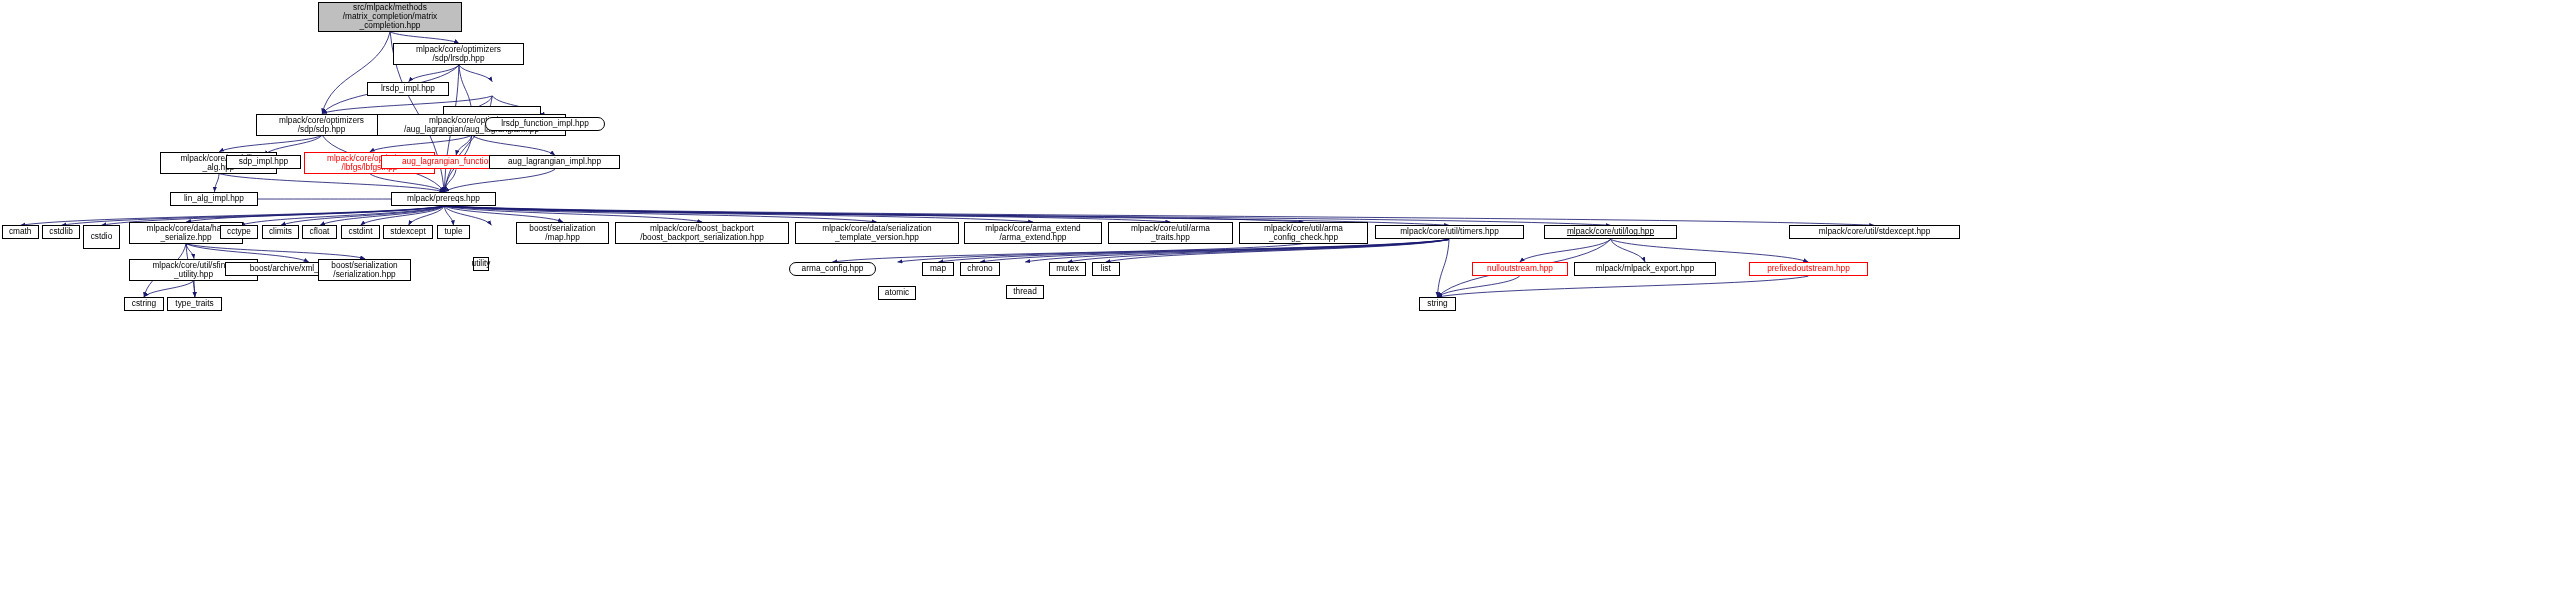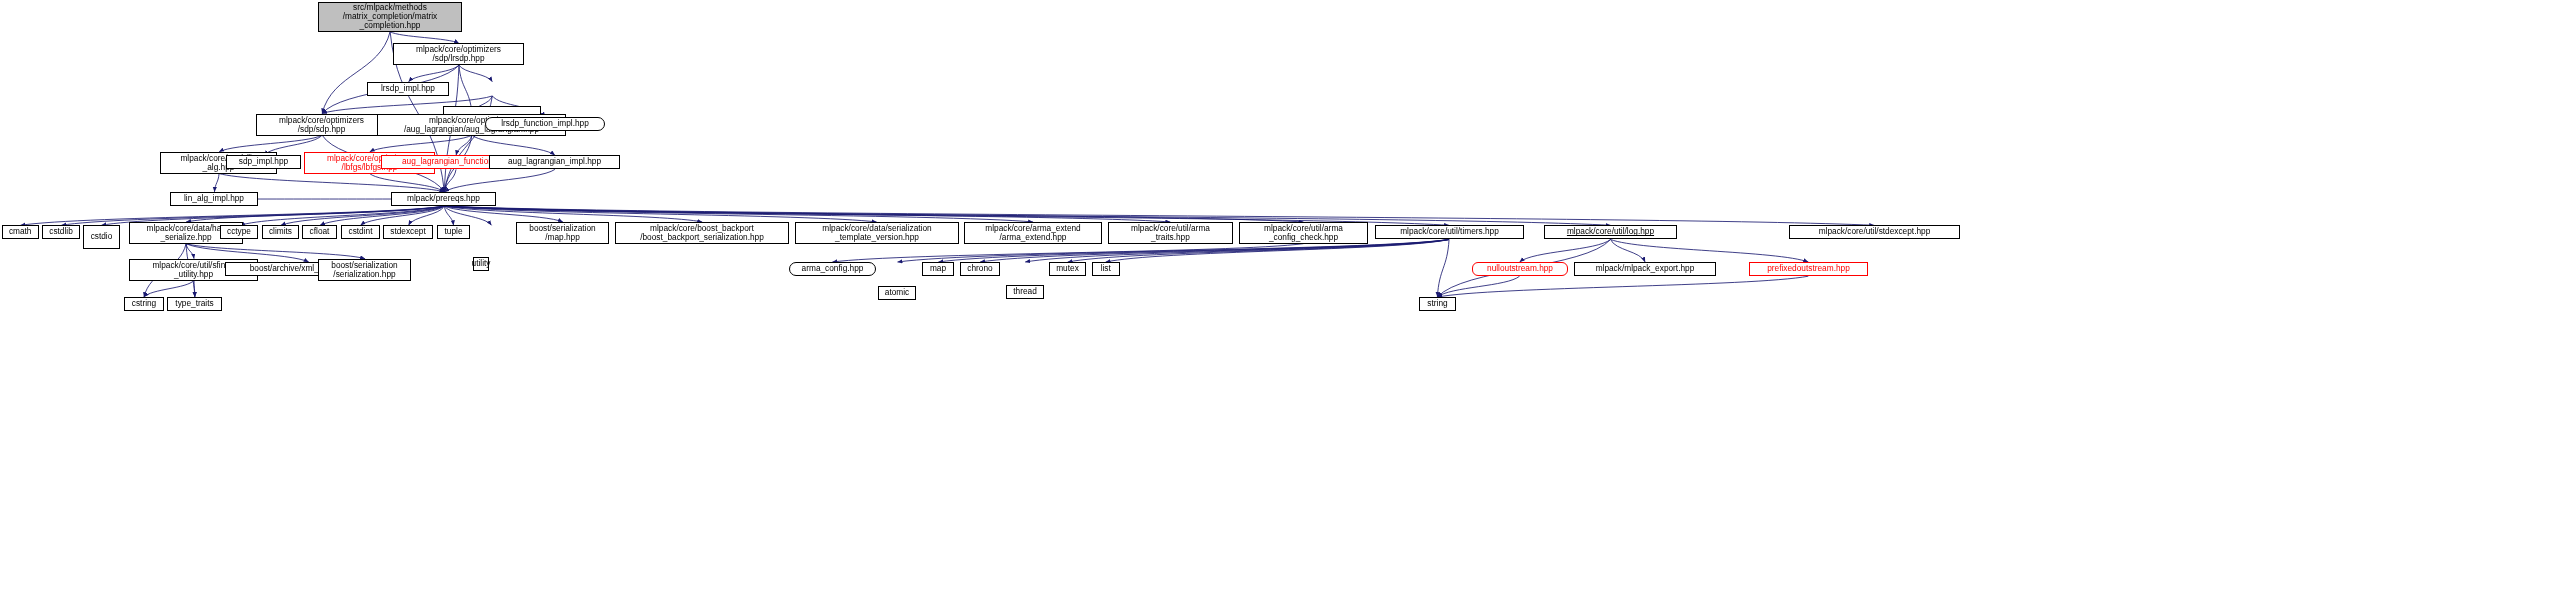--- a/index.html
+++ b/index.html
@@ -180,20 +180,20 @@
     <div class="node" style="left: 225px; top: 262px; width: 166px; height: 14px;">boost/archive/xml_oarchive.hpp</div>
     <div class="node" style="left: 318px; top: 259px; width: 93px; height: 22px;">boost/serialization
 /serialization.hpp</div>
     <div class="node" style="left: 789px; top: 262px; width: 87px; height: 14px; border-radius: 7px;">arma_config.hpp</div>
     <div class="node" style="left: 878px; top: 262px; width: 38px; height: 14px; margin-top: 24px;">atomic</div>
     <div class="node" style="left: 922px; top: 262px; width: 32px; height: 14px;">map</div>
     <div class="node" style="left: 960px; top: 262px; width: 40px; height: 14px;">chrono</div>
     <div class="node" style="left: 1006px; top: 262px; width: 38px; height: 14px; margin-top: 23px;">thread</div>
     <div class="node" style="left: 1049px; top: 262px; width: 37px; height: 14px;">mutex</div>
     <div class="node" style="left: 1092px; top: 262px; width: 27.5px; height: 14px;">list</div>
-    <div class="node red" style="left: 1472px; top: 262px; width: 96px; height: 14px; border-radius: 6px;">nulloutstream.hpp</div>
+    <div class="node red" style="left: 1472px; top: 262px; width: 96px; height: 14px;">nulloutstream.hpp</div>
     <div class="node" style="left: 1574px; top: 262px; width: 142px; height: 14px;">mlpack/mlpack_export.hpp</div>
     <div class="node red" style="left: 1749px; top: 262px; width: 119px; height: 14px;">prefixedoutstream.hpp</div>
     <div class="node" style="left: 124px; top: 297px; width: 40px; height: 14px;">cstring</div>
     <div class="node" style="left: 167px; top: 297px; width: 55px; height: 14px;">type_traits</div>
     <div class="node" style="left: 1419px; top: 297px; width: 37px; height: 14px;">string</div>
   </div>
 
 
 </body></html>

